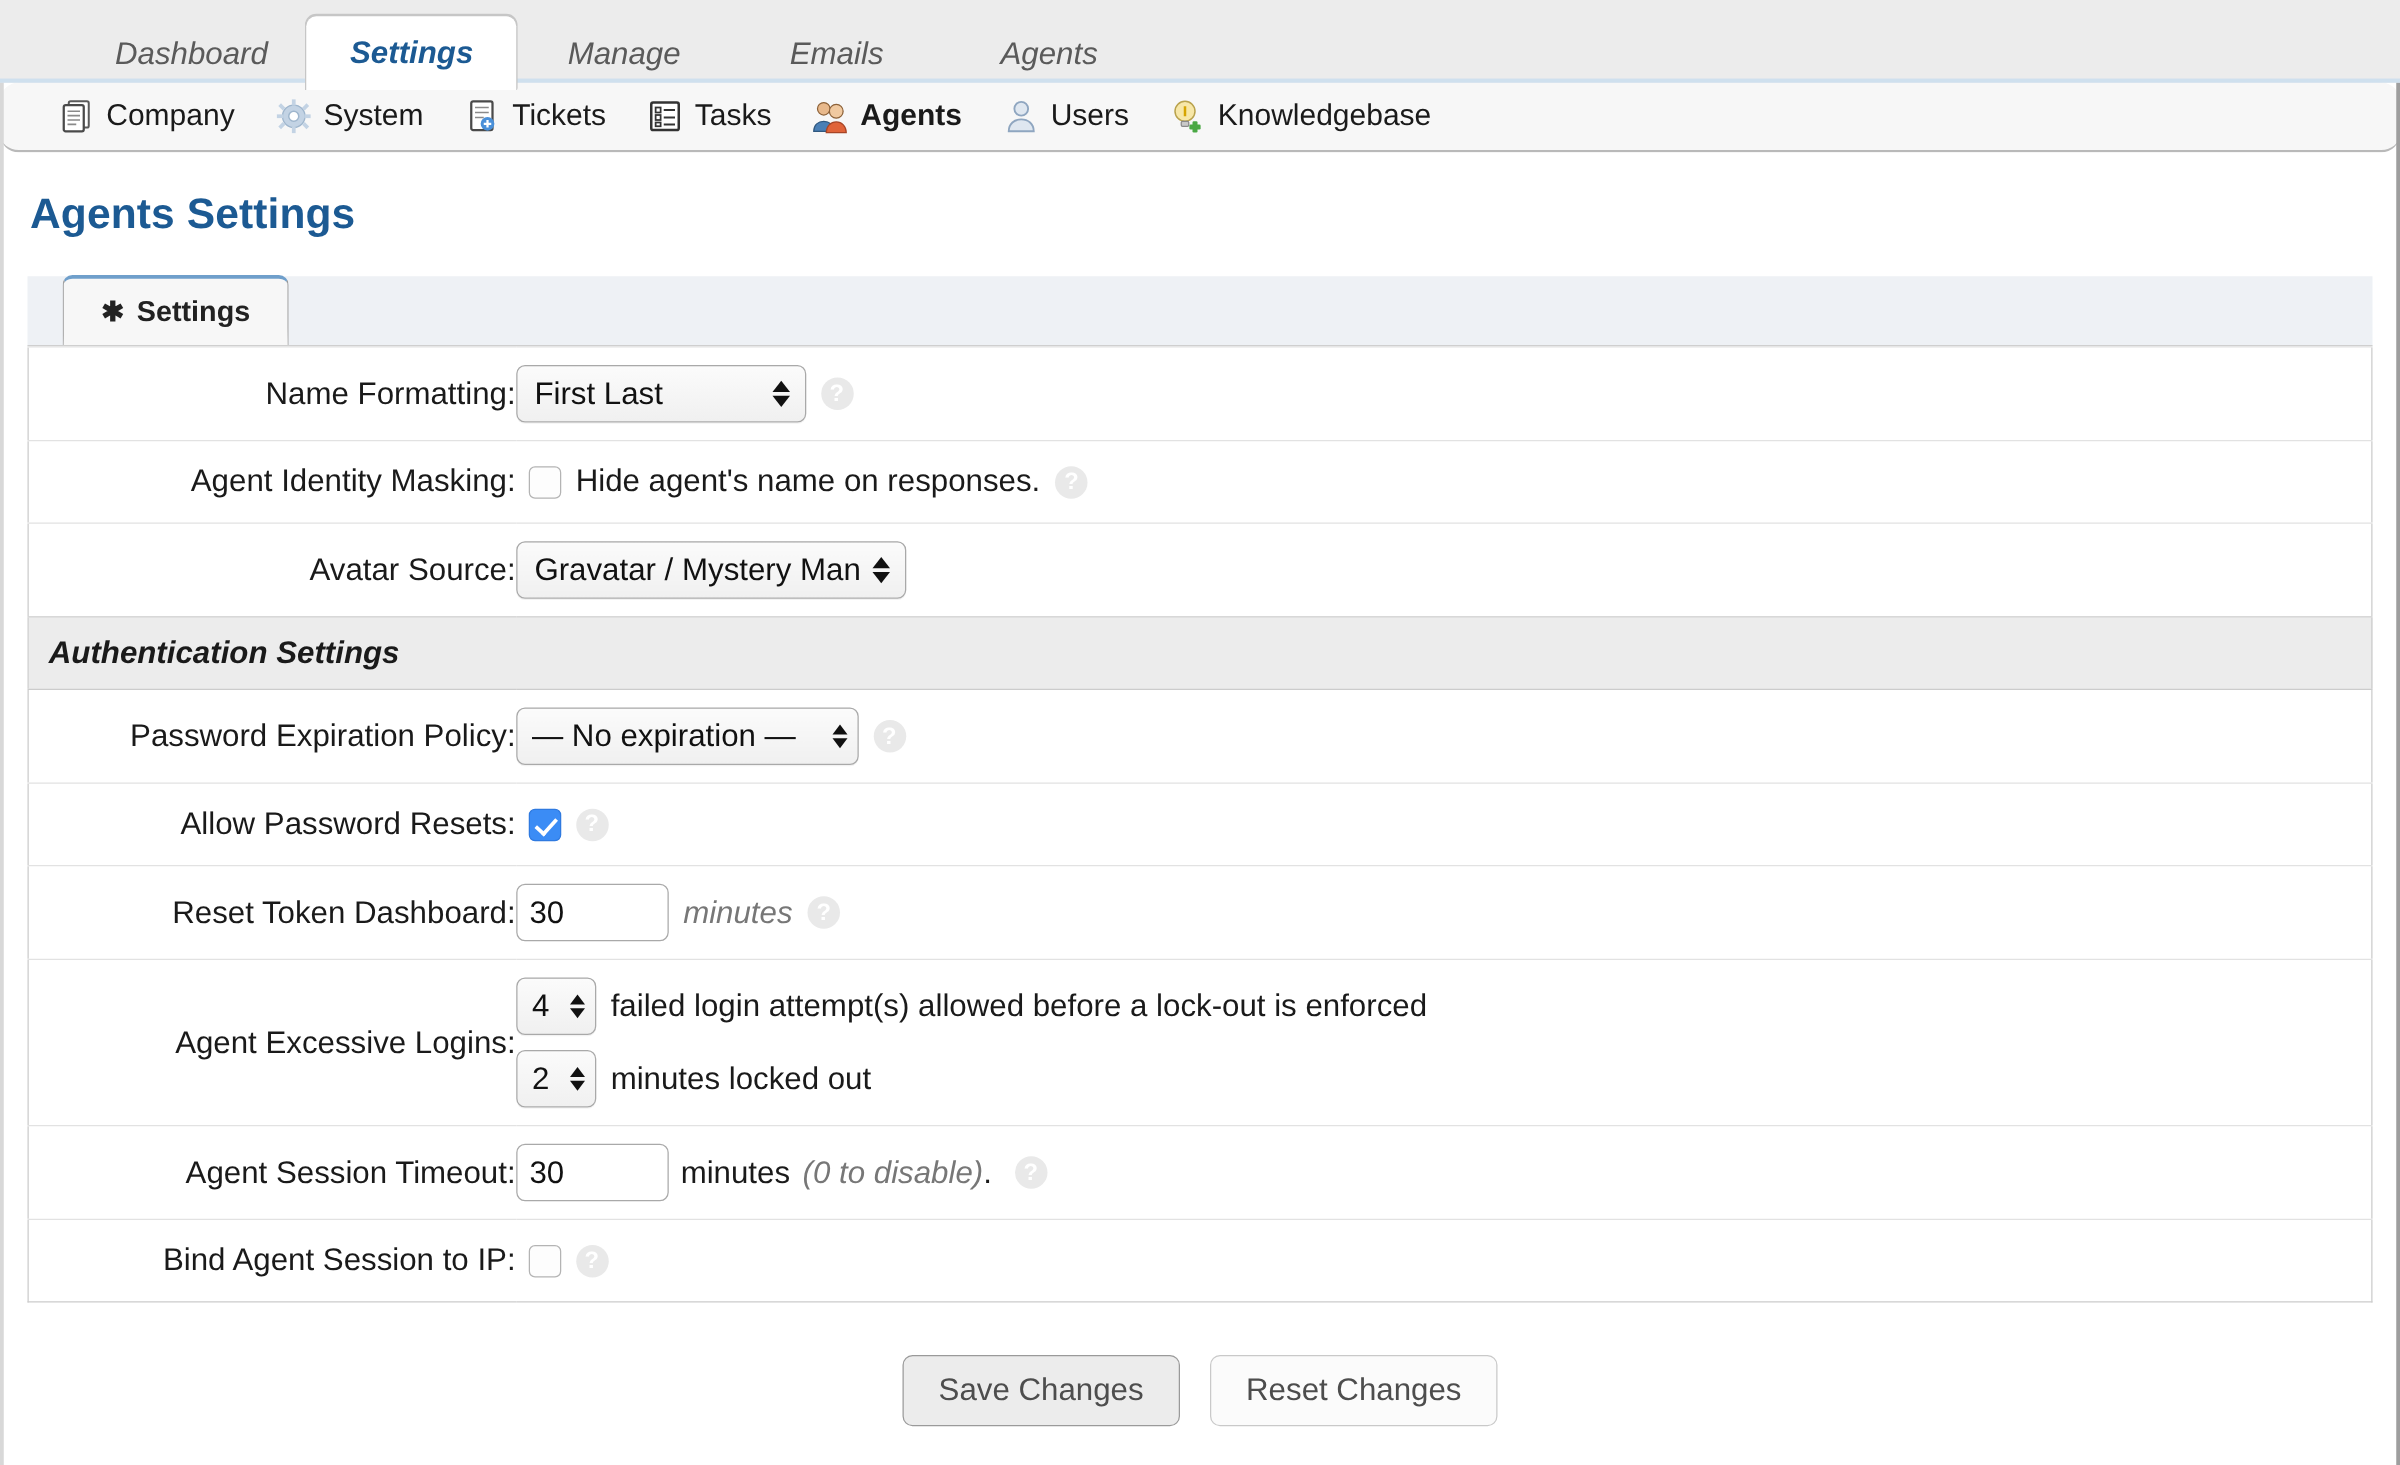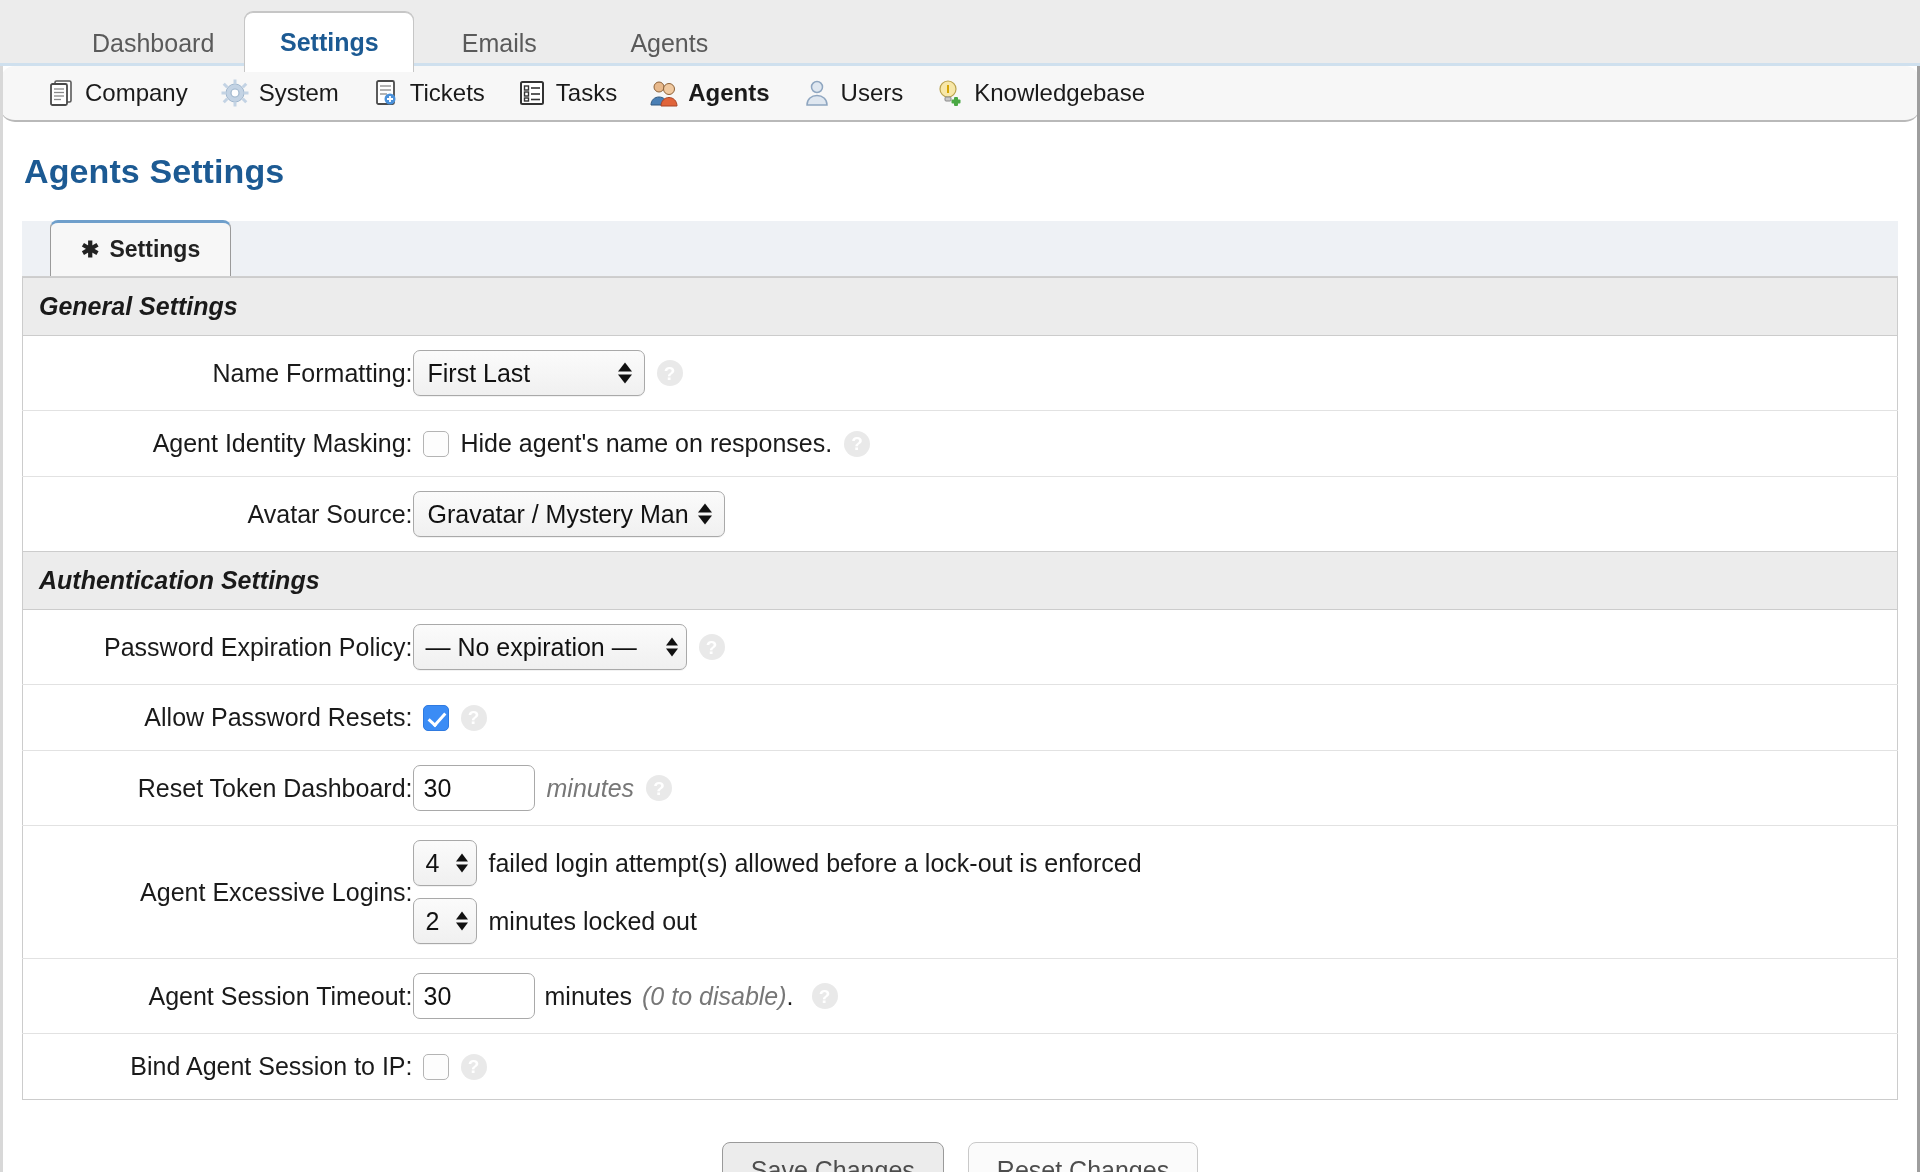--- a/index.html
+++ b/index.html
@@ -19,20 +19,21 @@
 
   
   .topbar {
     position: relative;
     height: 66px;
     background: #ececec;
     border-bottom: 3px solid #cfe0ee;
     padding-left: 62px;
     display: flex;
     align-items: flex-end;
+    font-style: italic;
   }
   .toptab {
     height: 57px;
     min-width: 170px;
     padding: 0 30px;
     display: flex;
     align-items: center;
     justify-content: center;
     font-size: 25px;
     color: #5a5a5a;
@@ -336,20 +337,23 @@
 
   <div class="frame-edge frame-left"></div>
   <div class="frame-edge frame-right"></div>
 
   <div class="topbar">
     <div class="toptab">
       <span>Dashboard</span>
     </div>
     <div class="toptab active">
       <span>Settings</span>
+    </div>
+    <div class="toptab">
+      <span>Manage</span>
     </div>
     <div class="toptab">
       <span>Emails</span>
     </div>
     <div class="toptab">
       <span>Agents</span>
     </div>
   </div>
 
   <div class="subnav">
@@ -474,23 +478,20 @@
       </div>
     </div>
 
     <table class="settings-table">
       <colgroup>
           <col style="width:390px">
           <col>
         </colgroup>
       <tbody>
 
-        <tr class="section-row">
-          <td colspan="2">General Settings</td>
-        </tr>
 
         <tr>
           <td class="lbl-cell">Name Formatting:</td>
           <td class="val-cell">
             <div class="val-inner">
               <div class="sel" style="width:232px">
                 <span>First Last</span>
                 <span class="arrows">
                   <span class="tri-up"></span>
                     <span class="tri-dn"></span>

